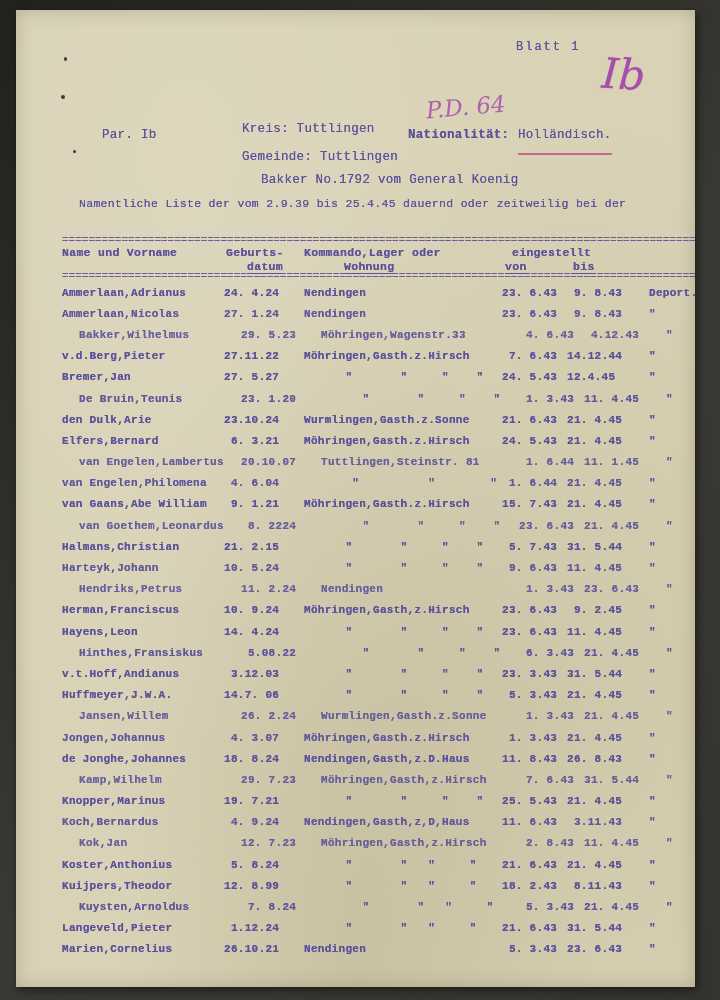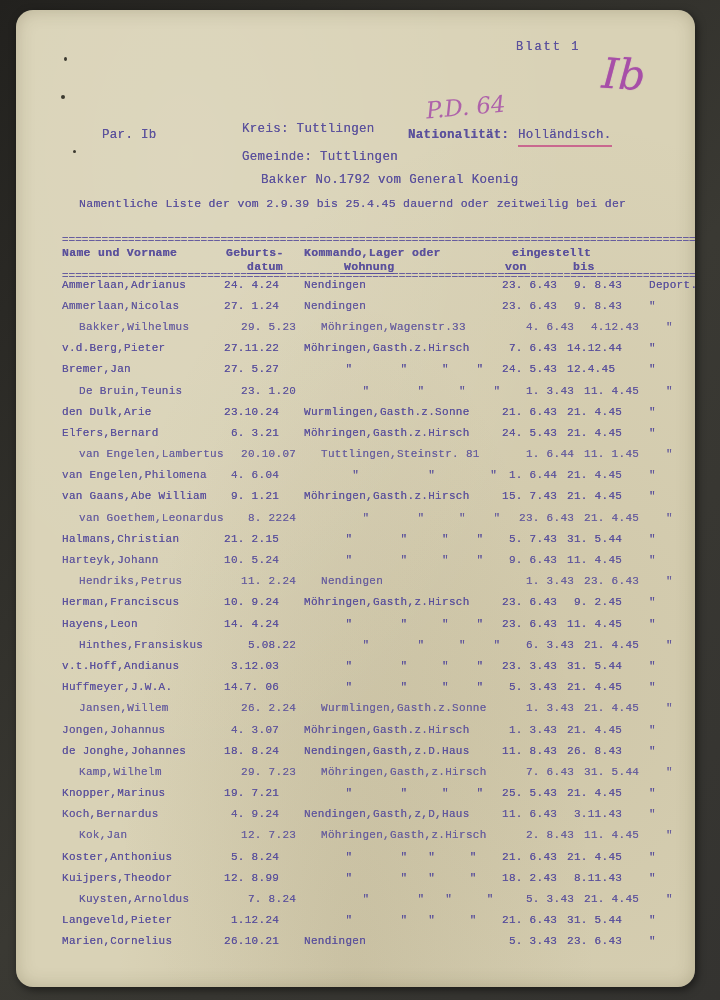--- a/index.html
+++ b/index.html
@@ -9,36 +9,35 @@
     font-family: "Liberation Mono", "DejaVu Sans Mono", monospace;
   }
   .paper {
     position:absolute; left:16px; top:10px; width:679px; height:977px;
     background-color:#d9d2b6;
     background-image:
       radial-gradient(ellipse at 25% 15%, rgba(255,255,255,0.10), transparent 55%),
       radial-gradient(ellipse at 80% 70%, rgba(125,105,60,0.10), transparent 60%),
       radial-gradient(ellipse at 50% 100%, rgba(110,95,55,0.12), transparent 50%);
     box-shadow: inset 0 0 18px rgba(80,70,40,0.25), 2px 3px 8px rgba(0,0,0,0.5);
-    border-radius: 17px;
   }
   .typed { color:#5b519c; text-shadow:0 0 0.6px rgba(91,81,156,0.85); letter-spacing:0.3px; white-space:pre; }
   .abs { position:absolute; }
   .blatt { left:500px; top:30px; font-size:12px; letter-spacing:2px; }
   .hw { font-family:"DejaVu Serif", serif; font-style:italic; color:#a74fa8; }
   .hw-ib { left:586px; top:40px; font-size:42px; transform:rotate(4deg); text-shadow:0 0 1px rgba(167,79,168,0.6); }
   .hw-pd { left:410px; top:84px; font-size:23px; transform:rotate(-5deg); opacity:0.85; }
   .title { left:248px; top:86px; font-size:14px; font-weight:bold; letter-spacing:2px;
            border-bottom:2px solid #5b519c; padding-bottom:1px; }
   .meta  { font-size:12.5px; }
-  .pinkline { border-bottom:2px solid #c9688f; padding-bottom:3px; }
+  .pinkline { border-bottom:2px solid #c9688f; padding-bottom:11px; }
   .inkline  { border-bottom:1.6px solid #5b519c; padding-bottom:0px; }
   .sep { left:46px; width:633px; font-size:11px; letter-spacing:0px; overflow:hidden; height:10px; line-height:9px; opacity:0.9; }
   .hdr { font-size:11.5px; font-weight:bold; }
-  #rows { position:absolute; left:46px; top:264px; width:633px; }
+  #rows { position:absolute; left:46px; top:272px; width:633px;font-weight:bold; }
   .trow { display:grid; grid-template-columns:162px 80px 198px 65px 70px 1fr; height:21.2px; align-items:center; }
   .trow span { font-size:11px; }
   .trow:nth-child(3n) span { opacity:0.88;margin-left:17px; }
   .trow:nth-child(4n+2) span { opacity:0.95; }
   .c-note { padding-left:12px; }
   .speck { position:absolute; background:#3c3a30; border-radius:50%; }
 </style>
 </head>
 <body>
 

